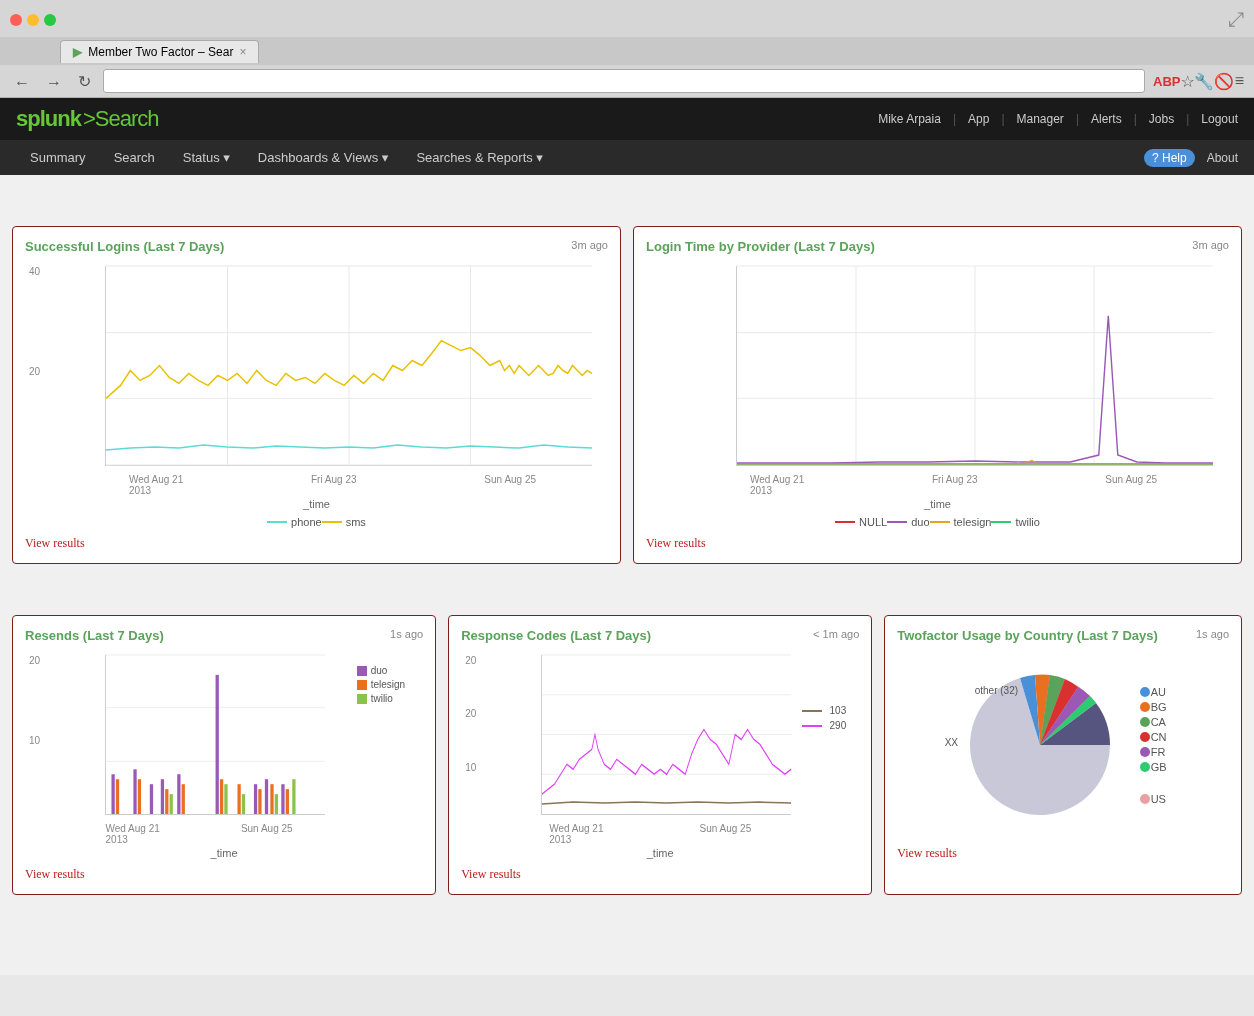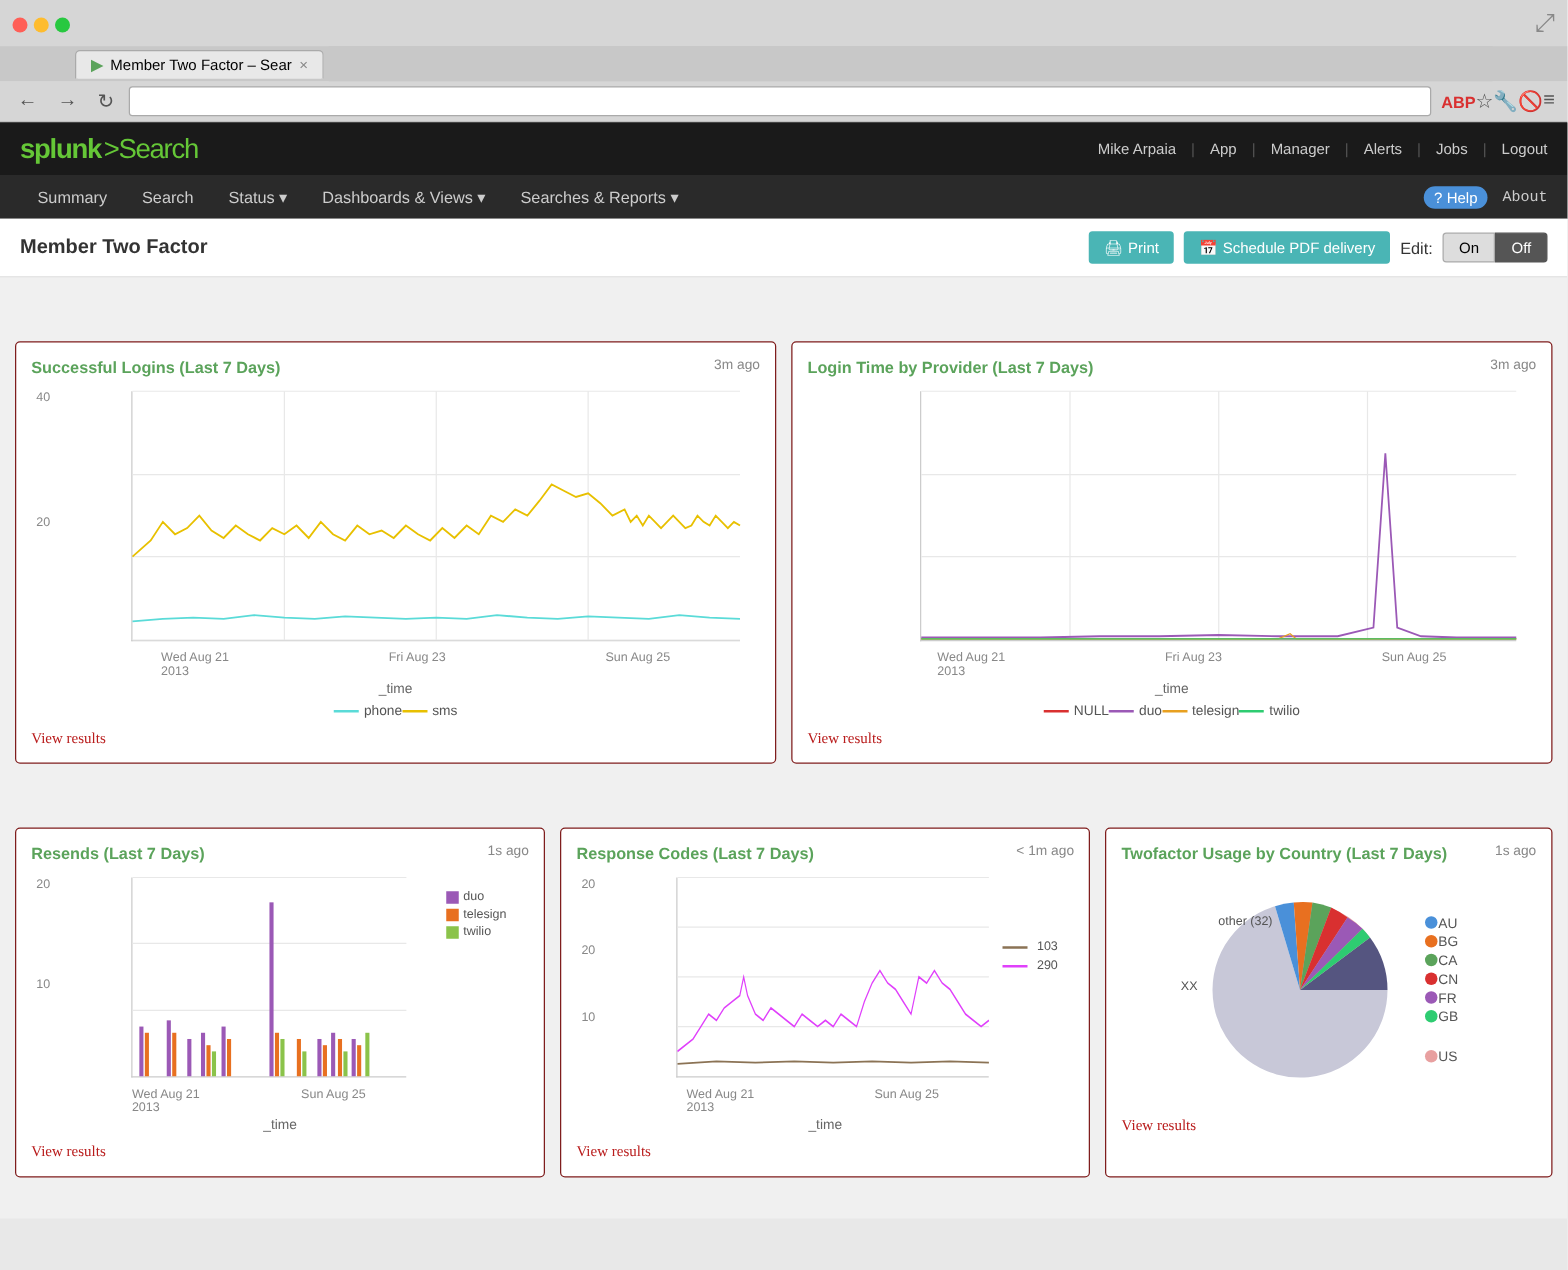--- a/index.html
+++ b/index.html
@@ -107,21 +107,21 @@
       font-size: 13px;
       text-decoration: none;
       display: flex; align-items: center; gap: 4px;
     }
     .nav-right {
       display: flex;
       align-items: center;
       gap: 12px;
       font-size: 12px;
     }
-    .nav-right a { color: #ccc; text-decoration: none; font-family: Liberation Mono, monospace; }
+    .nav-right a { color: #ccc; text-decoration: none; }
     .help-btn {
       background: #4a90d9;
       color: white;
       border: none;
       border-radius: 10px;
       padding: 2px 8px;
       font-size: 12px;
       cursor: pointer;
     }
 
@@ -287,21 +287,21 @@
       align-items: center;
       justify-content: center;
       gap: 20px;
       padding: 10px;
     }
     .pie-legend {
       font-size: 11px;
       color: #555;
     }
     .pie-legend-item {
-      display: flex; gap: 1px;
+      display: flex; align-items: center; gap: 1px;
       margin-bottom: 3px;
     }
     .pie-dot {
       width: 10px; height: 10px;
       border-radius: 50%;
       display: inline-block;
       flex-shrink: 0;
     }
 
     
@@ -387,38 +387,20 @@
       <a class="nav-item">Searches &amp; Reports ▾</a>
     </div>
     <div class="nav-right">
       <button class="help-btn">? Help</button>
       <a>About</a>
     </div>
   </div>
 </div>
 
 <div class="dashboard">
-  <div class="dashboard-header">
-    <span class="dashboard-title">Member Two Factor</span>
-    <div class="dashboard-controls">
-      <button class="btn-print">
-        <span>🖨</span>
-        <span>Print</span>
-      </button>
-      <button class="btn-schedule">
-        <span>📅</span>
-        <span>Schedule PDF delivery</span>
-      </button>
-      <span class="edit-label">Edit:</span>
-      <div class="edit-toggle">
-        <button class="toggle-on">On</button>
-        <button class="toggle-off">Off</button>
-      </div>
-    </div>
-  </div>
 
   <div class="dashboard-content">
 
     <div class="panel-row">
 
       <div class="panel">
         <div class="panel-header">
           <span class="panel-title">Successful Logins (Last 7 Days)</span>
           <span class="panel-timestamp">3m ago</span>
         </div>

